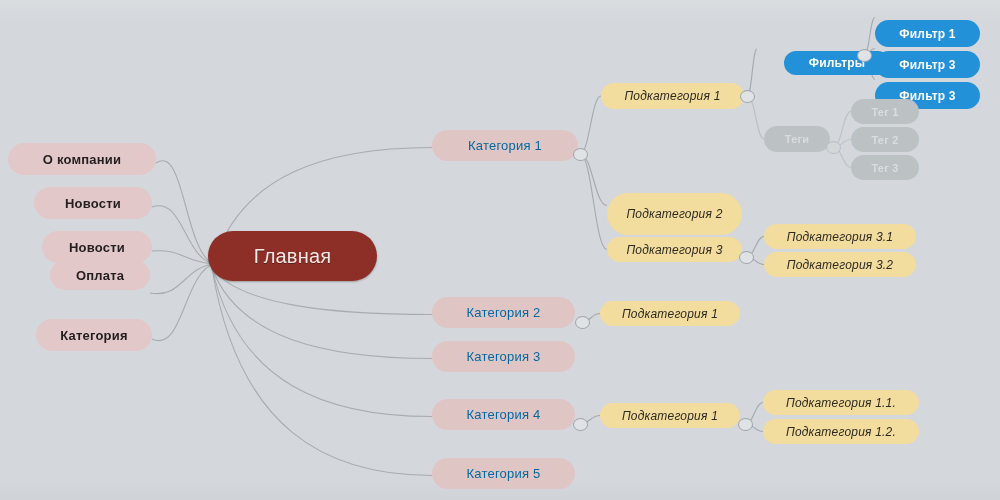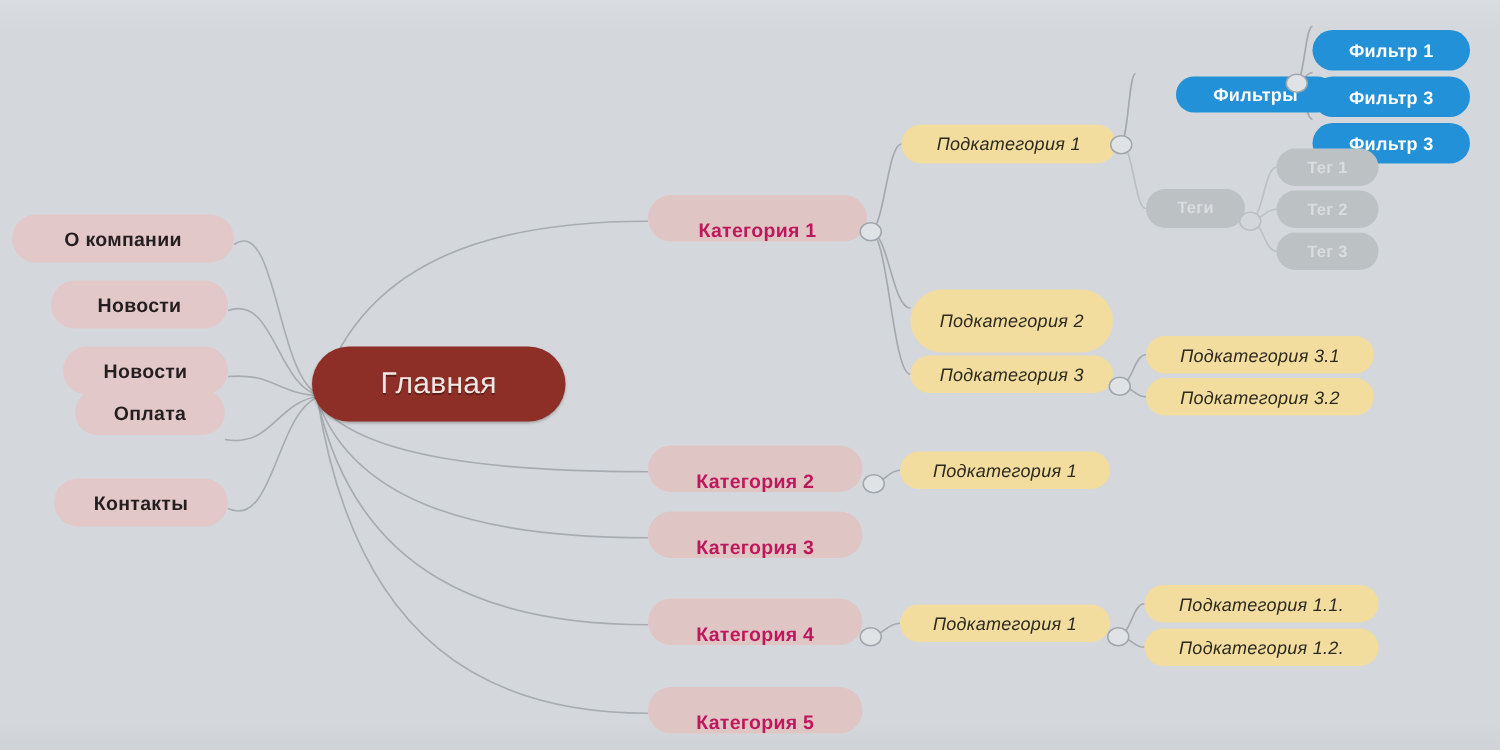--- a/index.html
+++ b/index.html
@@ -36,24 +36,23 @@
   .node-root {
     background: #8e2f27;
     color: #f3e7e4;
     font-size: 20px;
     font-weight: 400;
     box-shadow: 0 1px 2px rgba(60,40,40,0.35);
     text-shadow: 0 1px 0 rgba(0,0,0,0.35);
   }
   .node-pink {
     background: #e0c5c5;
-    color: #be185d;
+    color: #0369a1;
     font-size: 13px;
-    font-weight: 700;
-    align-items: flex-end;
+    font-weight: 400;
   }
   .node-pink-plain {
     background: #e2c8c8;
     color: #241e20;
     font-size: 13px;
     font-weight: 700;
   }
   .node-yellow {
     background: #f2dc9e;
     color: #2d2a20;
@@ -131,21 +130,21 @@
       <div class="node node-pink-plain" style="left: 34px; top: 187px; width: 118px; height: 32px;">
         <span>Новости</span>
       </div>
       <div class="node node-pink-plain" style="left: 42px; top: 231px; width: 110px; height: 32px;">
         <span>Новости</span>
       </div>
       <div class="node node-pink-plain" style="left: 50px; top: 260px; width: 100px; height: 30px;">
         <span>Оплата</span>
       </div>
       <div class="node node-pink-plain" style="left: 36px; top: 319px; width: 116px; height: 32px;">
-        <span>Контакты</span>
+        <span>Категория</span>
       </div>
       <div class="node node-pink" style="left: 432px; top: 130px; width: 146px; height: 31px;">
         <span>Категория 1</span>
       </div>
       <div class="toggle" style="left: 573px; top: 148px;"></div>
       <div class="node node-yellow" style="left: 601px; top: 83px; width: 143px; height: 26px;">
         <span>Подкатегория 1</span>
       </div>
       <div class="toggle" style="left: 740px; top: 90px;"></div>
       <div class="node node-blue" style="left: 784px; top: 35px; width: 106px; height: 24px;">

